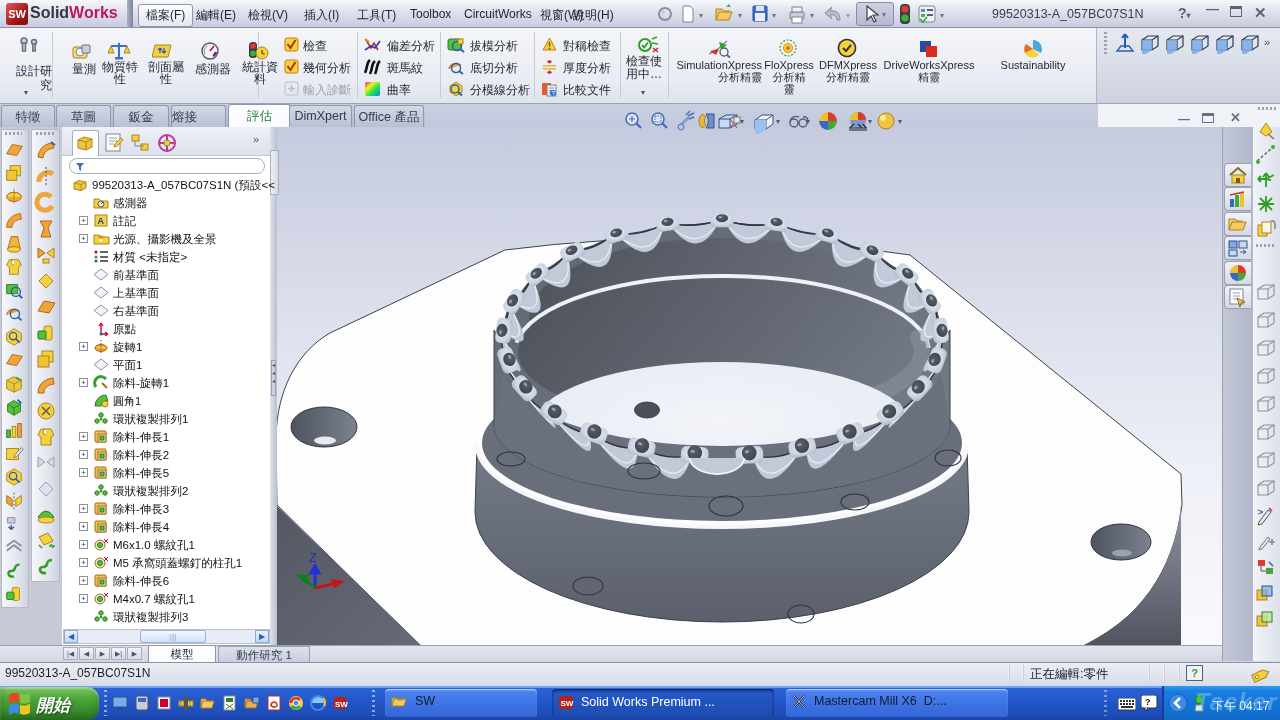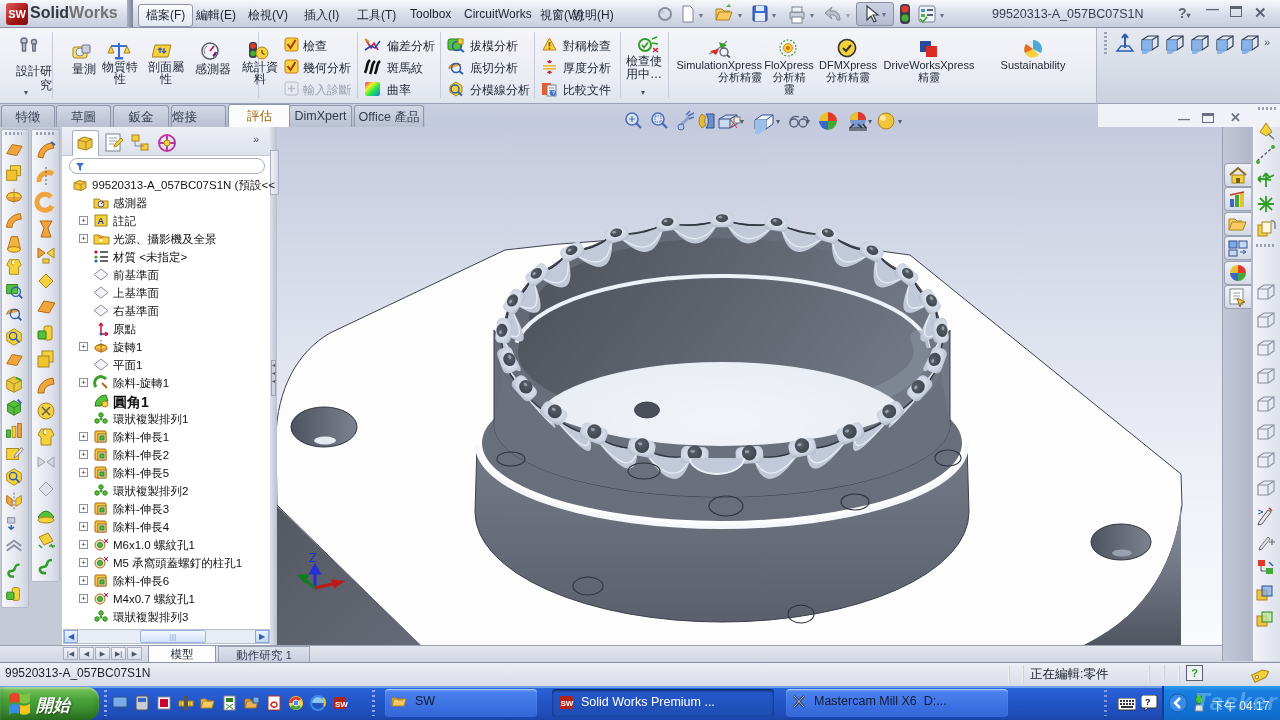--- a/index.html
+++ b/index.html
@@ -2,21 +2,21 @@
 <html><head><meta charset="utf-8">
 <style>
 *{margin:0;padding:0;box-sizing:border-box;}
 html,body{width:1280px;height:720px;overflow:hidden;font-family:"Liberation Sans",sans-serif;}
 body{position:relative;background:#dfe2ec;}
 .abs{position:absolute;}
 </style></head><body>
 
 <div class="abs" style="left:0px;top:0px;width:1280px;height:28px;background:linear-gradient(#f7f8fb,#dde1ec 45%,#c8cdde);border-bottom:1px solid #8a91a6;"></div>
 <div class="abs" style="left:6px;top:3px;width:22px;height:22px;background:linear-gradient(135deg,#e05c5c,#a31515 60%,#7c0e0e);border-radius:3px;color:#fff;font-weight:bold;font-size:11px;text-align:center;line-height:22px;">SW</div>
-<div class="abs" style="left:30px;top:4px;font-size:16px;font-weight:bold;color:#33373f;">Solid<span style="color:#737373;">Works</span></div>
+<div class="abs" style="left:30px;top:4px;font-size:16px;font-weight:bold;color:#33373f;">Solid<span style="color:#be185d;">Works</span></div>
 <div class="abs" style="left:127px;top:0px;width:6px;height:28px;background:linear-gradient(90deg,#aab0c2,#7e8499);"></div>
 <div class="abs" style="left:138px;top:4px;padding:2px 7px;border:1px solid #8f96aa;border-radius:3px;background:linear-gradient(#fbfcfe,#e3e7f0);font-size:12px;color:#1d2330;">檔案(F)</div>
 <div class="abs" style="left:196px;top:7px;font-size:12px;color:#1d2330;">編輯(E)</div>
 <div class="abs" style="left:248px;top:7px;font-size:12px;color:#1d2330;">檢視(V)</div>
 <div class="abs" style="left:304px;top:7px;font-size:12px;color:#1d2330;">插入(I)</div>
 <div class="abs" style="left:357px;top:7px;font-size:12px;color:#1d2330;">工具(T)</div>
 <div class="abs" style="left:410px;top:7px;font-size:12px;color:#1d2330;">Toolbox</div>
 <div class="abs" style="left:464px;top:7px;font-size:12px;color:#1d2330;">CircuitWorks</div>
 <div class="abs" style="left:540px;top:7px;font-size:12px;color:#1d2330;">視窗(W)</div>
 <div class="abs" style="left:573px;top:7px;font-size:12px;color:#1d2330;">說明(H)</div>
@@ -281,21 +281,21 @@
       </g>
     </svg></div>
 <div class="abs" style="left:1264px;top:36px;font-size:11px;color:#4a5060;">»</div>
 <div class="abs" style="left:0px;top:104px;width:1280px;height:23px;background:linear-gradient(#c9cede,#b3bacd);"></div>
 <div class="abs" style="left:425px;top:104px;width:673px;height:23px;background:linear-gradient(#c9cee1,#c3c9dc);"></div>
 <div class="abs" style="left:1098px;top:104px;width:182px;height:23px;background:#f1f2f7;"></div>
 <div class="abs" style="left:1px;top:105px;width:54px;height:22px;background:linear-gradient(#d3d8e5,#b9c0d2);border:1px solid #9098ae;border-bottom:none;border-radius:3px 3px 0 0;text-align:center;font-size:12.5px;color:#333c50;padding-top:3px;">特徵</div>
 <div class="abs" style="left:56px;top:105px;width:55px;height:22px;background:linear-gradient(#d3d8e5,#b9c0d2);border:1px solid #9098ae;border-bottom:none;border-radius:3px 3px 0 0;text-align:center;font-size:12.5px;color:#333c50;padding-top:3px;">草圖</div>
 <div class="abs" style="left:113px;top:105px;width:56px;height:22px;background:linear-gradient(#d3d8e5,#b9c0d2);border:1px solid #9098ae;border-bottom:none;border-radius:3px 3px 0 0;text-align:center;font-size:12.5px;color:#333c50;padding-top:3px;">鈑金</div>
 <div class="abs" style="left:171px;top:105px;width:55px;height:22px;background:linear-gradient(#d3d8e5,#b9c0d2);border:1px solid #9098ae;border-bottom:none;border-radius:3px 3px 0 0;text-align:left;font-size:12.5px;color:#333c50;padding-top:3px;">熔接</div>
-<div class="abs" style="left:228px;top:104px;width:63px;height:23px;background:#fbfcfd;border:1px solid #8e96ac;border-bottom:none;border-radius:3px 3px 0 0;text-align:center;font-size:12.5px;color:#a16207;padding-top:3px;">評估</div>
+<div class="abs" style="left:228px;top:104px;width:63px;height:23px;background:#fbfcfd;border:1px solid #8e96ac;border-bottom:none;border-radius:3px 3px 0 0;text-align:center;font-size:12.5px;color:#15803d;padding-top:3px;">評估</div>
 <div class="abs" style="left:289px;top:105px;width:63px;height:22px;background:linear-gradient(#d3d8e5,#b9c0d2);border:1px solid #9098ae;border-bottom:none;border-radius:3px 3px 0 0;text-align:center;font-size:12.5px;color:#333c50;padding-top:3px;">DimXpert</div>
 <div class="abs" style="left:354px;top:105px;width:70px;height:22px;background:linear-gradient(#d3d8e5,#b9c0d2);border:1px solid #9098ae;border-bottom:none;border-radius:3px 3px 0 0;text-align:center;font-size:12.5px;color:#333c50;padding-top:3px;">Office 產品</div>
 <div class="abs" style="left:277px;top:127px;width:945px;height:534px;overflow:hidden;"><svg width="945" height="534" viewBox="0 0 945 534">
 <defs>
 <linearGradient id="bg" x1="0" y1="0" x2="0" y2="1">
  <stop offset="0" stop-color="#c5cade"></stop>
           <stop offset="0.35" stop-color="#dce0ec"></stop>
  <stop offset="0.65" stop-color="#eef0f7"></stop>
           <stop offset="1" stop-color="#fafbfd"></stop>
 </linearGradient>
@@ -882,21 +882,21 @@
 <div class="abs" style="left:79px;top:378px;width:9px;height:9px;border:1px solid #8a90a0;background:#fff;font-size:8px;line-height:7px;text-align:center;color:#333;">+</div>
 <div class="abs" style="left:93px;top:375px;"><svg width="17" height="15">
       <path d="M3,12 a6,6 0 0 1 10,-8" fill="none" stroke="#3aa02d" stroke-width="3"></path>
       <path d="M9,8 l5,5" stroke="#b06a10" stroke-width="2"></path>
     </svg></div>
 <div class="abs" style="left:113px;top:376px;font-size:11.5px;color:#111;white-space:nowrap;">除料-旋轉1</div>
 <div class="abs" style="left:93px;top:393px;"><svg width="17" height="15">
       <path d="M2,13 a11,11 0 0 1 11,-11 l2,6 a6,6 0 0 0 -7,5 Z" fill="#55c03a" stroke="#2e7d1c"></path>
       <circle cx="12" cy="11" r="3" fill="#f5d23c" stroke="#a8851f"></circle>
     </svg></div>
-<div class="abs" style="left:113px;top:394px;font-size:14px;color:#111;white-space:nowrap;font-weight:bold;">圓角1</div>
+<div class="abs" style="left:113px;top:394px;font-size:11px;color:#111;white-space:nowrap;">圓角1</div>
 <div class="abs" style="left:93px;top:411px;"><svg width="17" height="15">
       <circle cx="8" cy="4" r="2.2" fill="#55c03a" stroke="#2e7d1c"></circle>
       <circle cx="4" cy="10" r="2.2" fill="#55c03a" stroke="#2e7d1c"></circle>
       <circle cx="12" cy="10" r="2.2" fill="#55c03a" stroke="#2e7d1c"></circle>
       <circle cx="8" cy="8" r="1.5" fill="#3aa02d"></circle>
     </svg></div>
 <div class="abs" style="left:113px;top:412px;font-size:11.5px;color:#111;white-space:nowrap;">環狀複製排列1</div>
 <div class="abs" style="left:79px;top:432px;width:9px;height:9px;border:1px solid #8a90a0;background:#fff;font-size:8px;line-height:7px;text-align:center;color:#333;">+</div>
 <div class="abs" style="left:93px;top:429px;"><svg width="17" height="15">
       <rect x="2" y="2" width="11" height="11" rx="1" fill="#f0c43c" stroke="#b06a10"></rect>

